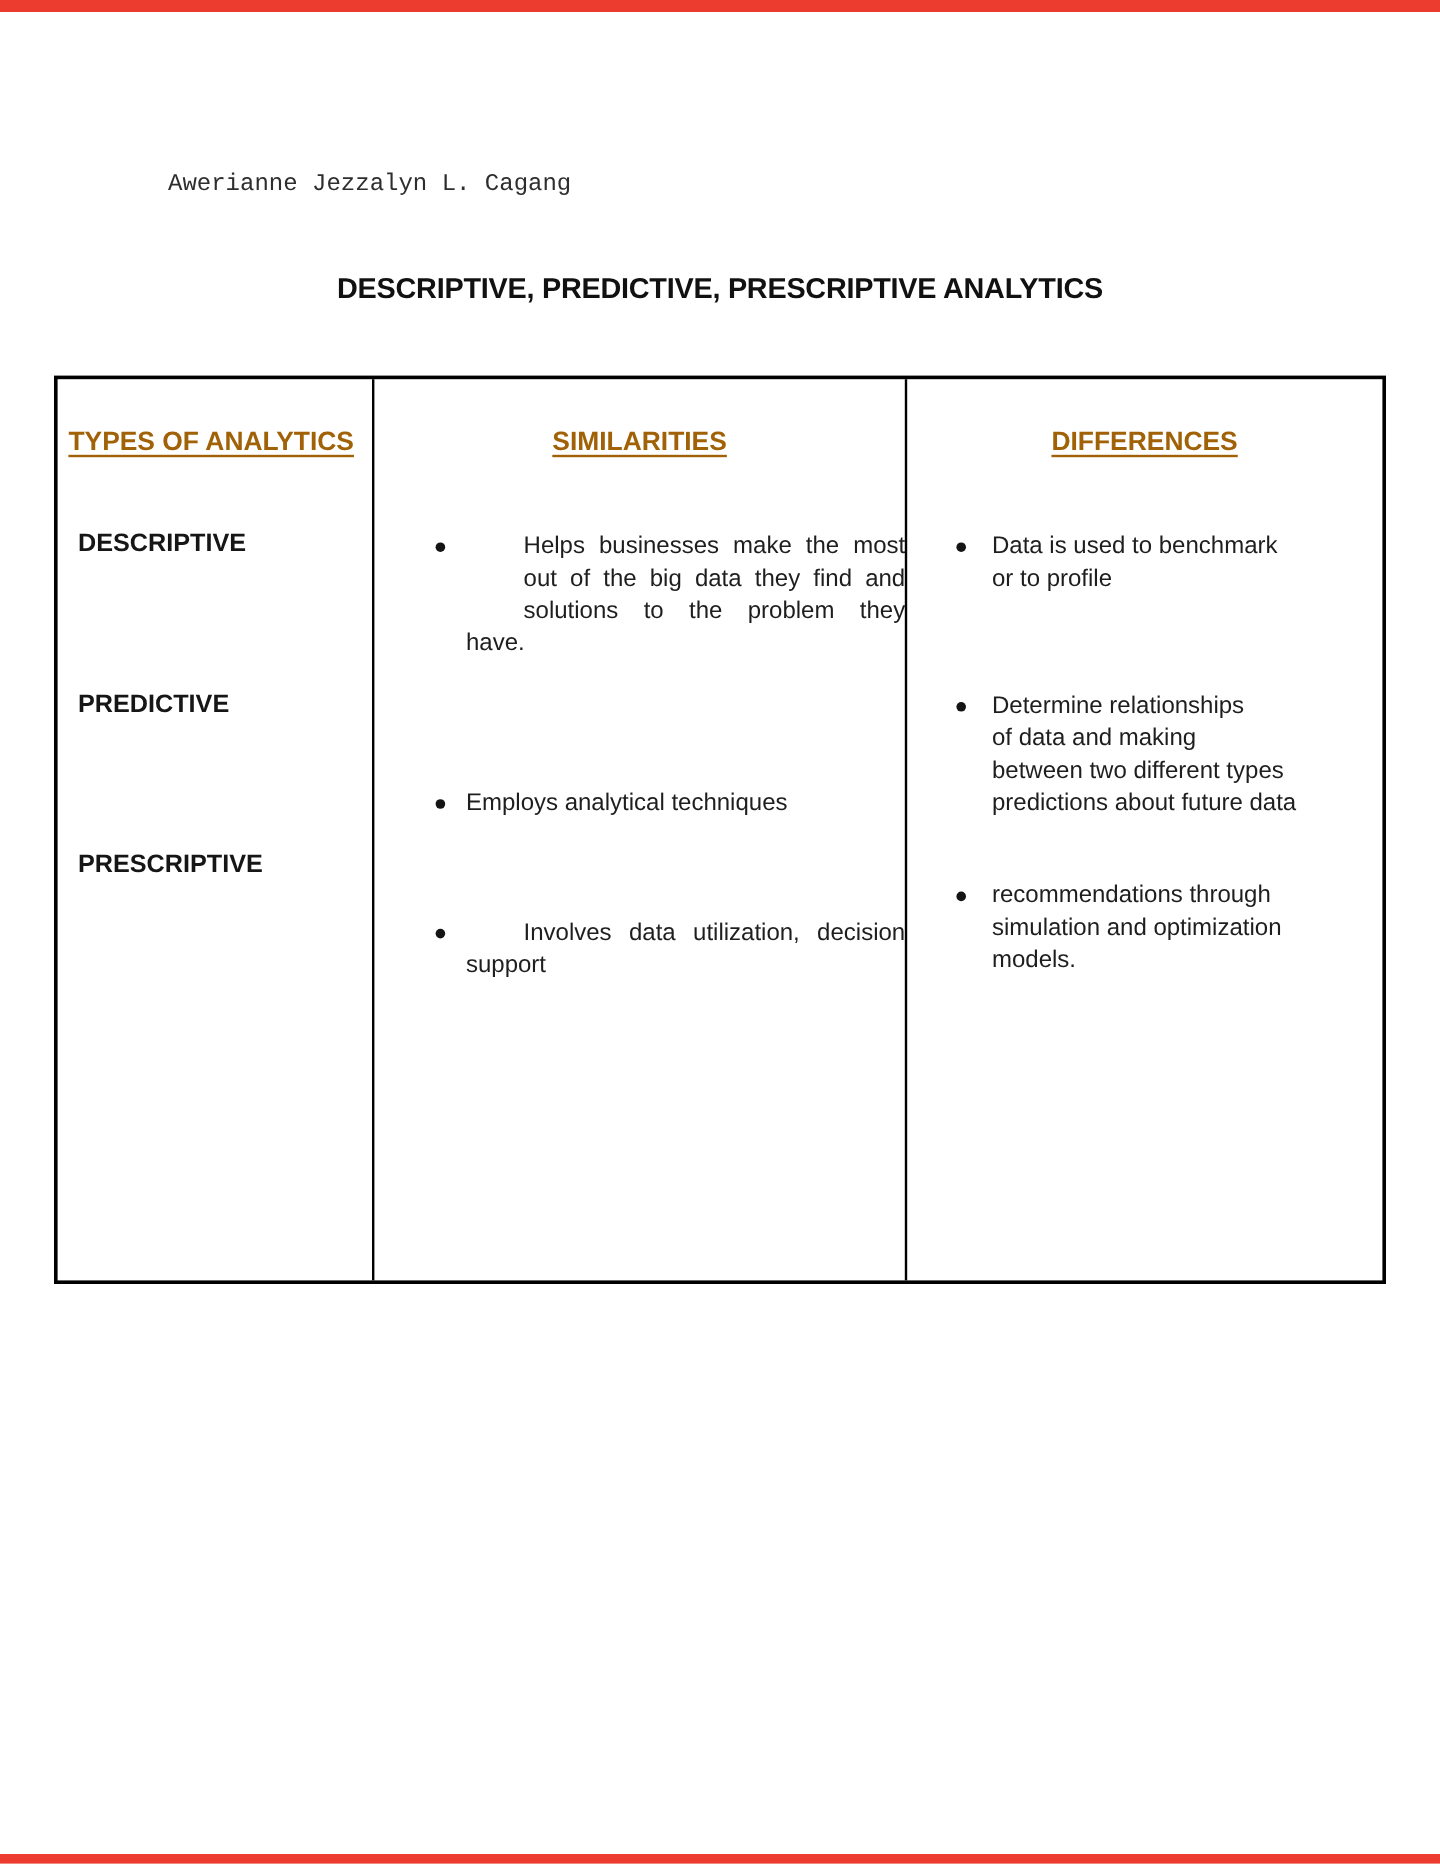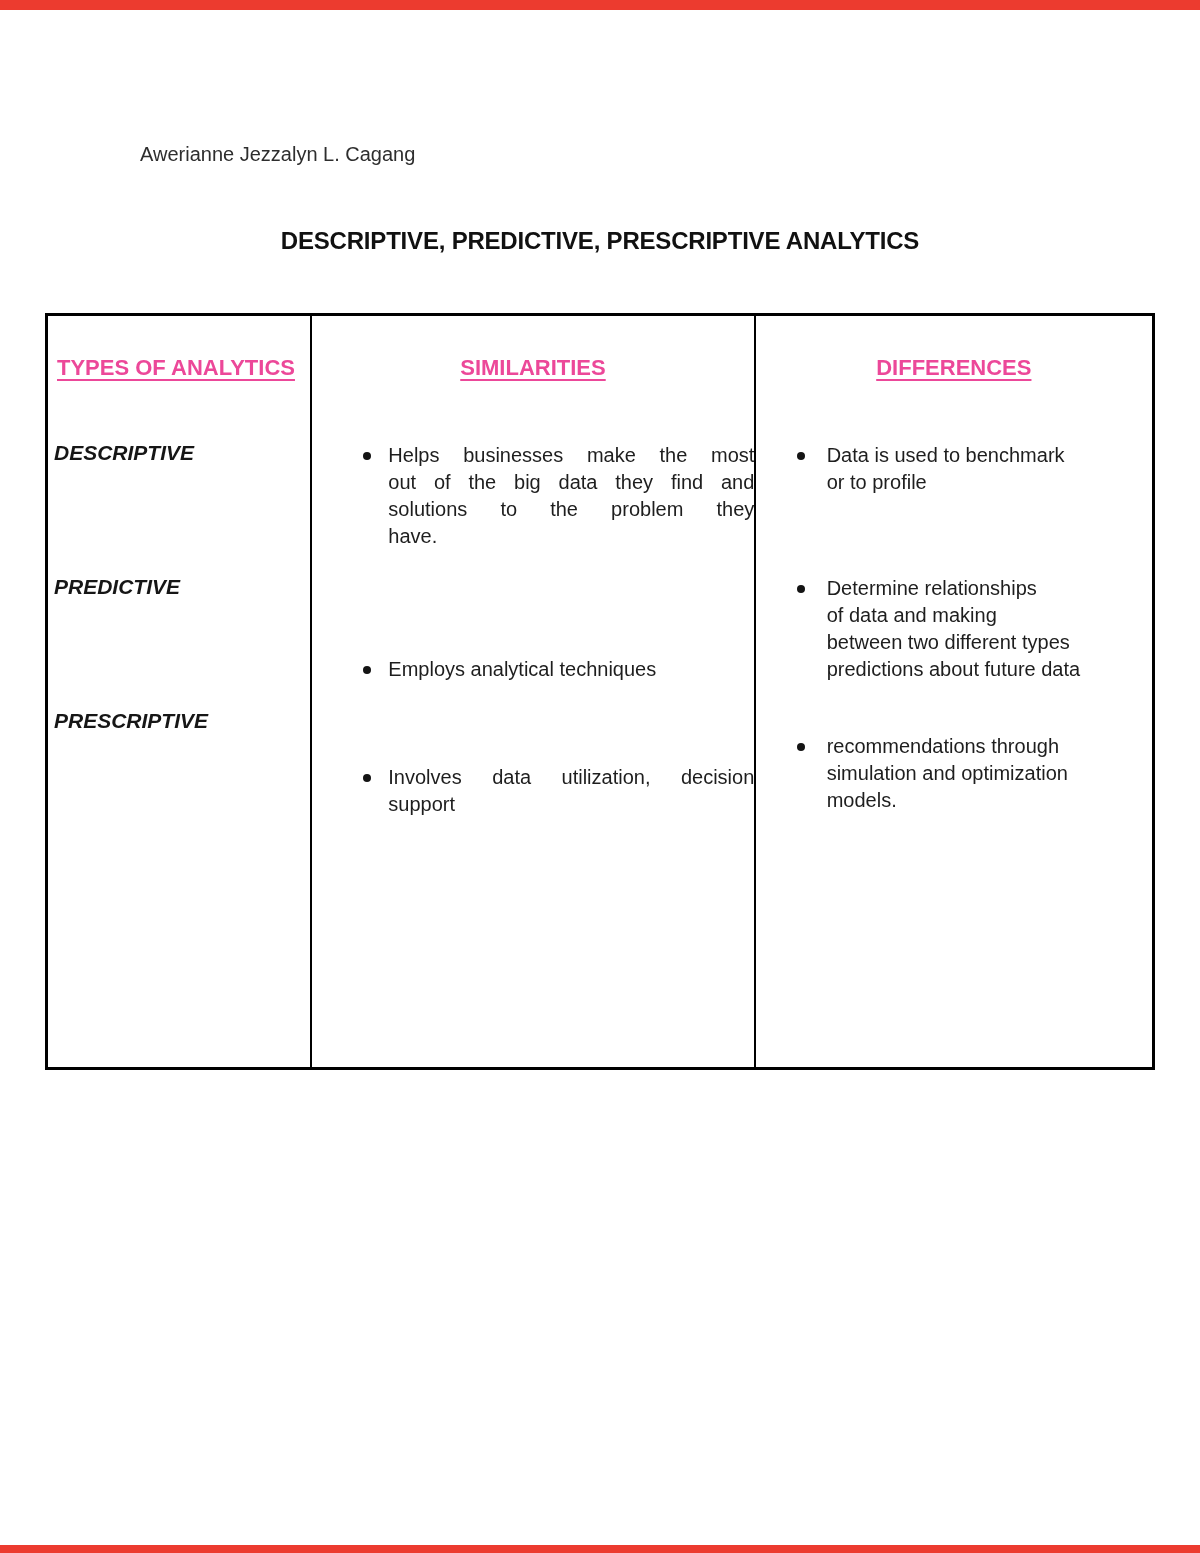--- a/index.html
+++ b/index.html
@@ -6,60 +6,60 @@
   body{
     width:1200px;height:1553px;position:relative;background:#ffffff;
     font-family:"Liberation Sans","DejaVu Sans",sans-serif;
     color:var(--text,#1e1e1e);
     overflow:hidden;
   }
   .page-break-bar{position:absolute;left:0;width:1200px;background:var(--page-break,#ec3b2f);}
   .bar-top{top:0;height:10px;}
   .bar-bottom{top:1545px;height:8px;}
 
-  .author{position:absolute;left:140px;top:141px;font-size:20px;line-height:26px;color:#2e2e2e;}
+  .author{position:absolute;left:140px;top:141px;font-size:20px;line-height:26px;color:#2e2e2e;font-family:Liberation Mono, monospace;}
   .doc-title{
     position:absolute;left:0;top:227px;width:1200px;text-align:center;
     font-size:24px;font-weight:bold;letter-spacing:-0.2px;color:#111;
   }
 
   .analytics-table{
     position:absolute;left:45px;top:313px;width:1110px;height:757px;
     border:3px solid var(--border,#000);box-sizing:border-box;
     display:flex;
   }
   .col{position:relative;height:100%;box-sizing:border-box;}
   .col-1{width:274px;}
   .col-2{width:463px;border-left:2px solid var(--border,#000);}
   .col-3{width:416px;border-left:2px solid var(--border,#000);}
 
   .hdr{
-    position:absolute;top:39px;font-size:22px;font-weight:bold;color:#ec4899;
+    position:absolute;top:39px;font-size:22px;font-weight:bold;color:#a16207;
     text-decoration:underline;text-decoration-thickness:2px;text-underline-offset:4px;
     white-space:nowrap;
   }
   .hdr-left{left:9px;}
   .hdr-center{left:0;width:100%;text-align:center;}
 
   .type-item{
-    position:absolute;left:6px;font-size:21px;font-weight:bold;font-style:italic;
+    position:absolute;left:17px;font-size:21px;font-weight:bold;
     color:#161616;white-space:nowrap;
   }
 
   .bullet{position:absolute;}
   .dot{
     position:absolute;width:8px;height:8px;border-radius:50%;
     background:#141414;top:10px;
   }
   .btext{position:absolute;top:0;font-size:20px;line-height:27px;color:#1e1e1e;}
   .col-2 .dot{left:51px;}
   .col-2 .btext{left:76px;width:366px;}
   .col-3 .dot{left:41px;}
   .col-3 .btext{left:71px;width:296px;}
-  .justify .tline:not(:last-child){text-align:justify;text-align-last:justify;}
+  .justify .tline:not(:last-child){text-align:justify;text-align-last:justify;margin-left:48px;}
   .tline{white-space:normal;}
 </style>
 </head>
 <body style="--page-break: #ec3b2f; --border: #000000; --text: #1e1e1e;">
 
 <div class="page-break-bar bar-top"></div>
 
 <div class="author">Awerianne Jezzalyn L. Cagang</div>
 
 <div class="doc-title">DESCRIPTIVE, PREDICTIVE, PRESCRIPTIVE ANALYTICS</div>

